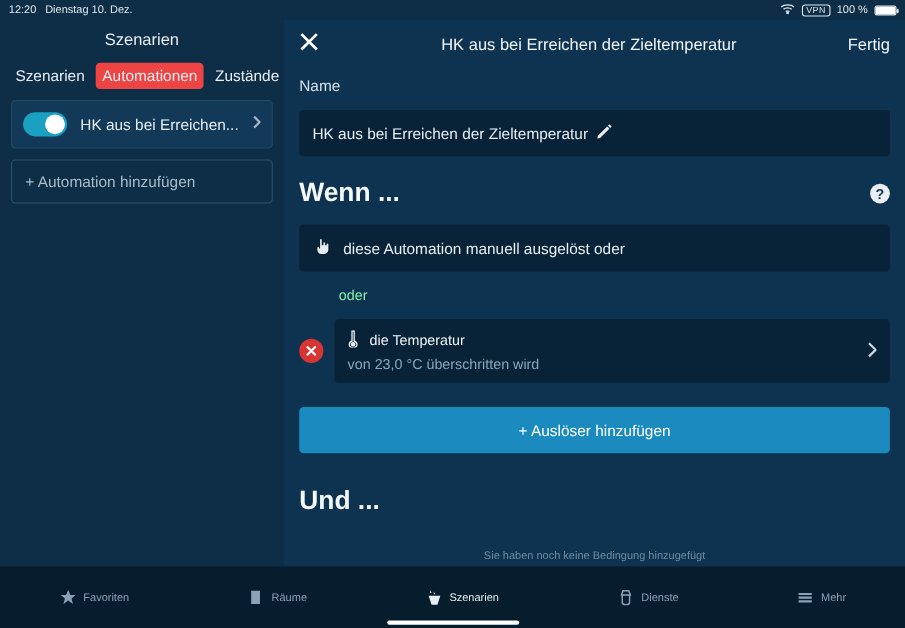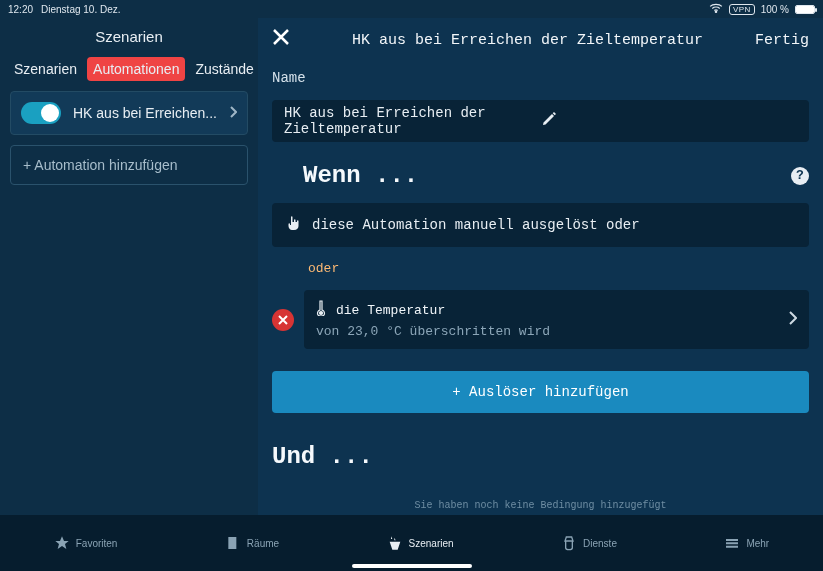--- a/index.html
+++ b/index.html
@@ -25,41 +25,41 @@
   .tab { padding:4px 6px; border-radius:4px; color:#e8eef3; }
   .tab.active { background:#ef4444; }
   .automation-item { margin:0 10px 10px; background:linear-gradient(#123a58,#123a58); border:1px solid #234b64; border-radius:4px; height:44px; display:flex; align-items:center; padding:0 10px; gap:12px; }
   .toggle { width:40px; height:22px; border-radius:11px; background:#1aa0c1; position:relative; flex:none; }
   .toggle i { position:absolute; width:18px; height:18px; border-radius:50%; background:#fff; top:2px; left:20px; }
   .automation-item span.label { flex:1; font-size:14px; color:#e8eef3; white-space:nowrap; overflow:hidden; text-overflow:ellipsis; }
   .automation-item .chev { color:#9fb6c6; }
   .add-auto { margin:0 10px; border:1px solid #2a526c; border-radius:4px; height:40px; display:flex; align-items:center; padding:0 12px; font-size:14px; color:#a7bdcb; }
 
   
-  .detail { flex:1; display:flex; flex-direction:column; background:#0d3350; min-width:0;font-family:Liberation Mono, monospace; }
+  .detail { flex:1; display:flex; flex-direction:column; background:#0d3350; min-width:0; }
   .detail-header { height:44px; display:flex; align-items:center; padding:0 14px; }
   .close-x { font-size:22px; color:#fff; width:28px; }
   .header-title { flex:1; text-align:center; font-size:15px; color:#f2f6f9; }
   .done { font-size:15px; color:#f2f6f9; }
 
   .detail-body { flex:1; overflow:hidden; padding:0 14px 0 14px; display:flex; flex-direction:column; gap:14px; }
   .sec-label { font-size:14px; color:#d4e1ea; padding-top:8px; }
 
   .name-row { background:#082337; border-radius:4px; height:42px; display:flex; align-items:center; padding:0 12px; }
   .name-row span { flex:1; font-size:14px; color:#e8eef3; }
   .pencil { color:#e8eef3; }
 
-  .section-heading-row { display:flex; align-items:center; justify-content:space-between; padding-top:6px;margin-left:31px; }
+  .section-heading-row { display:flex; align-items:center; justify-content:space-between; padding-top:6px; }
   .section-heading { font-size:24px; font-weight:700; color:#f5f9fc; }
   .help { width:18px; height:18px; border-radius:50%; background:#e8eef3; color:#0d3350; font-size:13px; font-weight:700; display:flex; align-items:center; justify-content:center; }
 
   .cond-card { background:#082337; border-radius:4px; padding:12px 14px; display:flex; align-items:center; gap:12px; font-size:14px; color:#e8eef3; }
   .hand-icon { font-size:14px; }
 
-  .or { color:#fdba74; font-size:13px; padding-left:36px; }
+  .or { color:#86efac; font-size:13px; padding-left:36px; }
 
   .trigger-row { display:flex; align-items:center; gap:10px; }
   .delete-badge { width:22px; height:22px; border-radius:50%; background:#d73434; color:#fff; display:flex; align-items:center; justify-content:center; font-size:13px; flex:none; }
   .trigger-card { flex:1; background:#082337; border-radius:4px; padding:10px 12px; display:flex; align-items:center; gap:10px; }
   .trigger-lines { flex:1; display:flex; flex-direction:column; gap:4px; font-size:13px; }
   .trigger-lines .l1 { color:#f0f5f9; display:flex; gap:10px; align-items:center;}
   .trigger-lines .dim { color:#8ca6b8; }
   .chev-right { color:#cdd9e2; font-size:18px; }
 
   .add-trigger { background:#1a8abf; border-radius:4px; height:42px; display:flex; align-items:center; justify-content:center; font-size:14px; color:#fff; margin-top:8px; }

